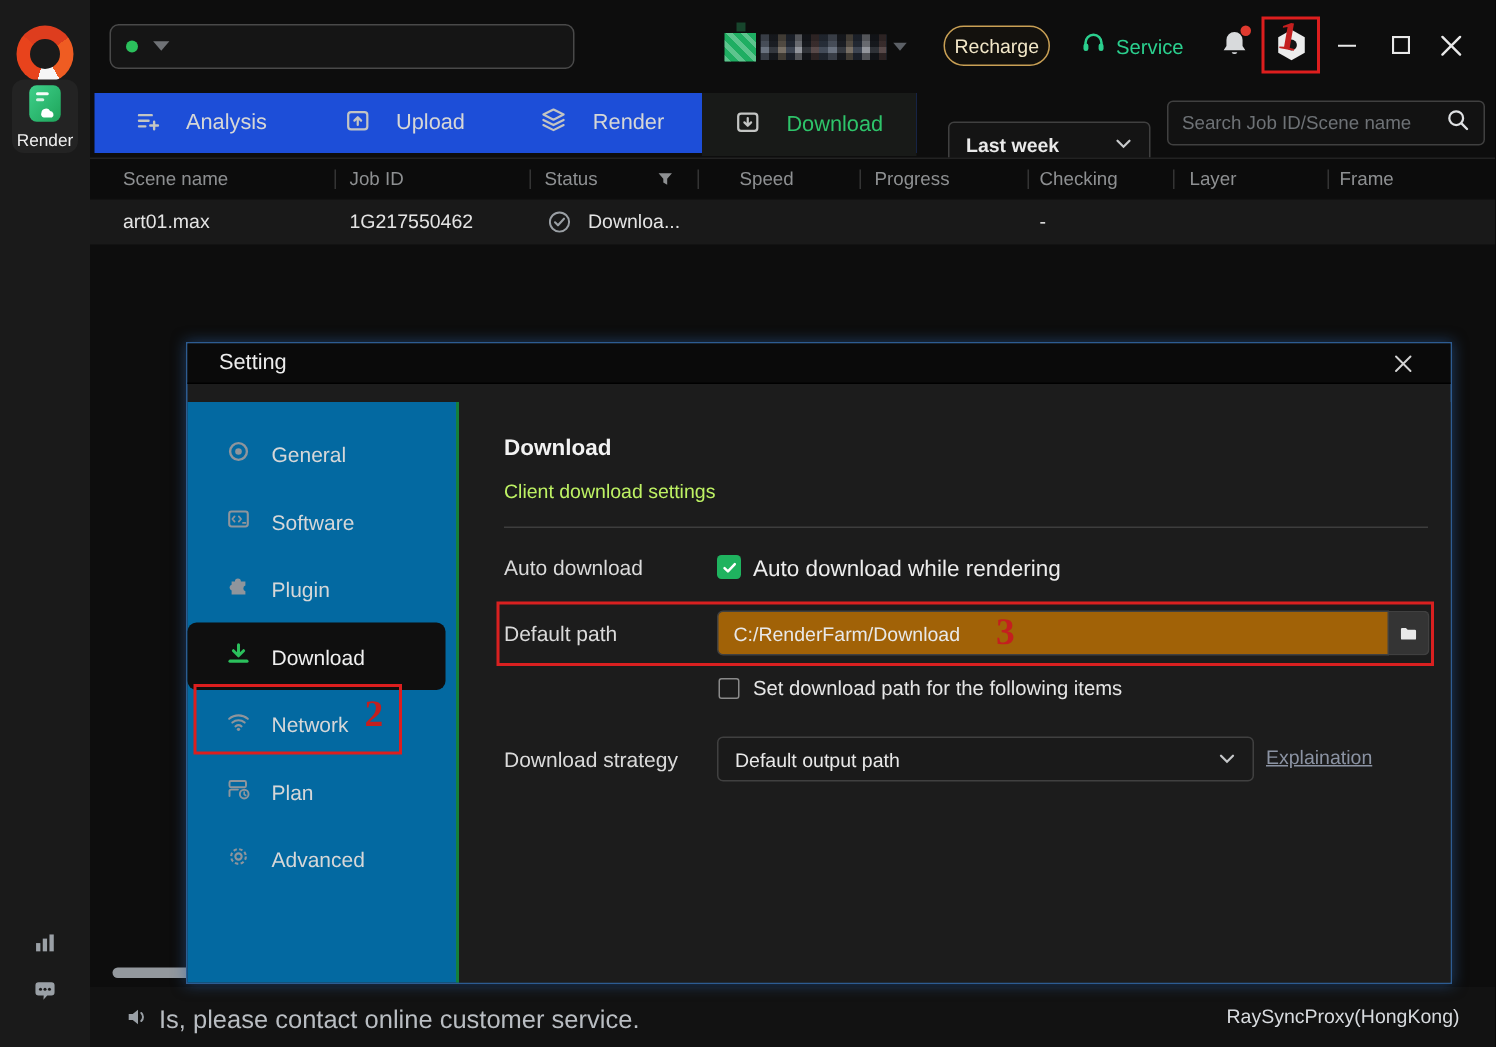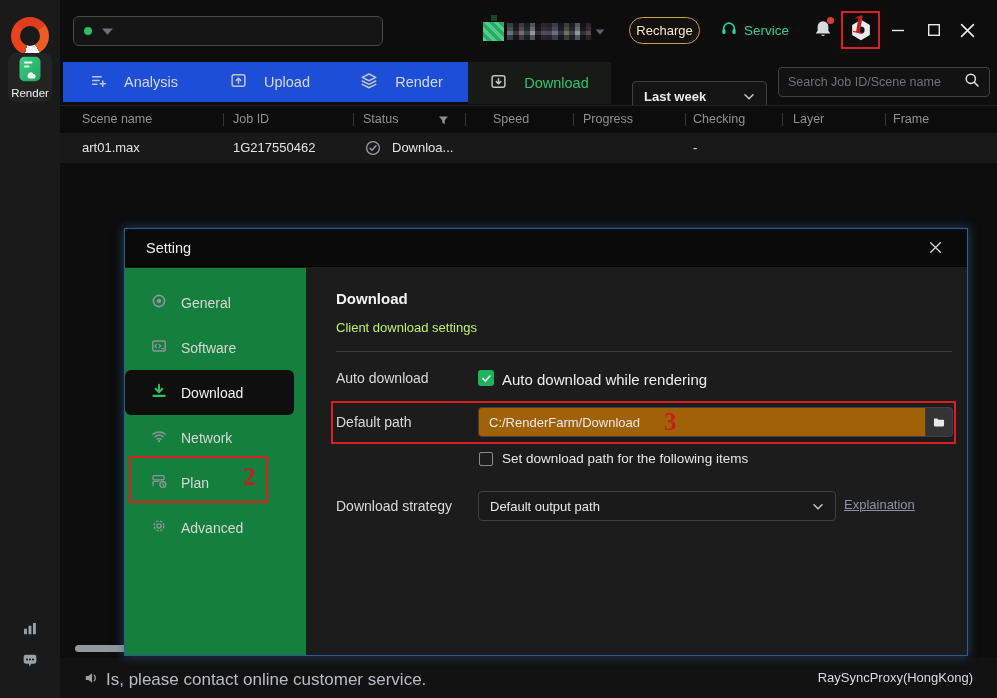--- a/index.html
+++ b/index.html
@@ -77,26 +77,26 @@
 
   
   #statusbar{position:absolute;left:60px;top:658px;width:937px;height:40px;background:#121212}
   #statusbar .msg{position:absolute;left:46px;top:12px;font-size:17px;color:#b9bdc2}
   #speakerIcon{position:absolute;left:24px;top:12px}
   #statusbar .proxy{position:absolute;right:24px;top:12px;font-size:13px;color:#d8dbdf}
 
   
   #dialog{position:absolute;left:124px;top:228px;width:844px;height:428px;background:#1c1c1c;
         border:1px solid #2d5c92;box-shadow:0 0 9px 1px rgba(45,100,170,.5);z-index:5}
-  #dlgTitle{position:absolute;left:0;top:0;right:0;height:38px;background:#0a0a0a;border-bottom:1px solid #000;
+  #dlgTitle{position:absolute;left:0;top:0;right:0;height:27px;background:#0a0a0a;border-bottom:1px solid #000;
         display:flex;align-items:center;padding:0 21px}
   #dlgTitle .txt{font-size:14.5px;color:#ececec}
   #dlgClose{margin-left:auto;width:22px;height:22px;display:grid;place-items:center;cursor:pointer}
-  #dlgMenu{position:absolute;left:0;top:39px;width:181px;bottom:0;background:#15803d;
-        border-right:5px solid #15803d;padding-top:12px}
+  #dlgMenu{position:absolute;left:0;top:39px;width:181px;bottom:0;background:#0369a1;
+        border-right:2px solid #15803d;padding-top:12px}
   .mi{height:45px;display:flex;align-items:center;padding-left:26px;gap:14px;font-size:14px;color:#d6d7d8;cursor:pointer}
   .mi svg{flex:0 0 auto}
   .mi.active{background:#0f0f0f;border-radius:6px;margin-right:7px;color:#f0f0f0}
   #ann2{position:absolute;left:4px;top:227px;width:139px;height:47px;border:2px solid #dd1e1e;z-index:7}
   #num2{left:118px;top:234px;font-size:25px}
   #dlgPanel{position:absolute;left:181px;top:39px;right:0;bottom:0;background:#1c1c1c}
   #pHead{position:absolute;left:30px;top:22px;font-size:15px;font-weight:bold;color:#f2f2f2}
   #pSub{position:absolute;left:30px;top:52px;font-size:13px;color:#bef264}
   #pDivider{position:absolute;left:30px;top:83px;width:616px;height:1px;background:#3d3d3d}
   .pLabel{position:absolute;left:30px;font-size:14px;color:#dadada;white-space:nowrap}
@@ -358,20 +358,28 @@
       </div>
       <div class="mi">
         <span>
           <svg width="16" height="16" viewBox="0 0 16 16">
               <rect x="1.8" y="3" width="12.4" height="10" rx="1.6" fill="none" stroke="#8f959c" stroke-width="1.4"></rect>
               <path d="M5.4 6.3 3.9 8l1.5 1.7M8.2 6.3 9.7 8 8.2 9.7M11 10.6h1.6" stroke="#8f959c" stroke-width="1.2" fill="none" stroke-linecap="round" stroke-linejoin="round"></path>
             </svg>
         </span>
           <span>Software</span>
       </div>
+      <div class="mi">
+        <span>
+          <svg width="16" height="16" viewBox="0 0 16 16">
+              <path d="M5.6 4.6a2 2 0 0 1 4 0h3v2.8a2 2 0 0 0 0 3.8v2.2H3.4v-2.8a2 2 0 0 1 0-3.8V4.6Z" fill="#8f959c"></path>
+            </svg>
+        </span>
+          <span>Plugin</span>
+      </div>
       <div class="mi active">
         <span>
           <svg width="16" height="16" viewBox="0 0 16 16">
               <path d="M8 1.8v6.4" stroke="#2bc05c" stroke-width="2" stroke-linecap="round" fill="none"></path>
               <path d="M4.6 5.8 8 9.2l3.4-3.4" fill="none" stroke="#2bc05c" stroke-width="2" stroke-linecap="round" stroke-linejoin="round"></path>
               <path d="M2.4 12.8h11.2" stroke="#2bc05c" stroke-width="2.2" stroke-linecap="round"></path>
             </svg>
         </span>
           <span>Download</span>
       </div>

